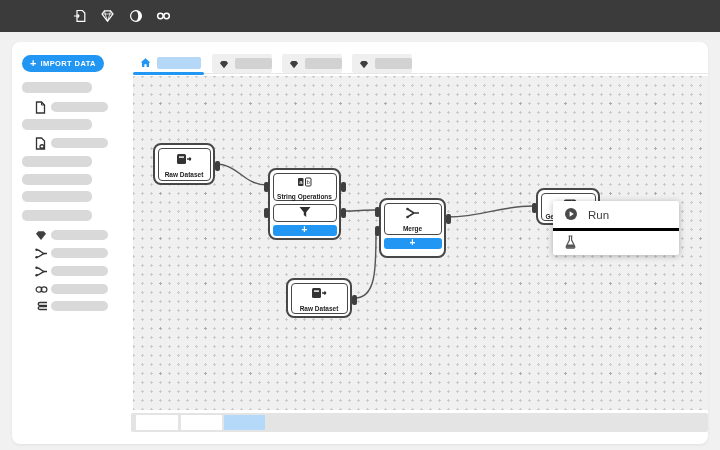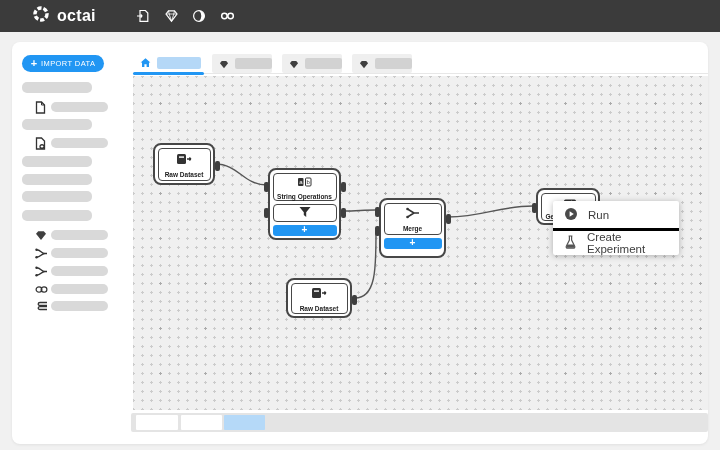--- a/index.html
+++ b/index.html
@@ -12,21 +12,21 @@
   .logo-text { color:#fff; font-size:16px; font-weight:bold; letter-spacing:.3px; }
   .topbar-icons { display:flex; align-items:center; gap:13px; margin-left:40px; }
   .tb-icon { width:15px; height:15px; display:flex; align-items:center; justify-content:center; }
 
   
   .panel { position:absolute; left:12px; top:42px; width:696px; height:402px; background:#fff; border-radius:8px; box-shadow:0 1px 3px rgba(0,0,0,.07); }
 
   
   .import-btn { position:absolute; left:22px; top:55px; width:82px; height:17px; background:#2196f3; border:none; border-radius:9px; color:#fff; display:flex; align-items:center; justify-content:center; gap:4px; cursor:pointer; }
   .import-plus { font-size:11px; font-weight:bold; line-height:1; }
-  .import-label { font-size:7.5px; font-weight:normal; letter-spacing:.4px; }
+  .import-label { font-size:7.5px; font-weight:bold; letter-spacing:.4px; }
 
   
   .tabline { position:absolute; left:133px; top:73px; width:575px; height:1px; background:#e7e7e7; }
   .tab { position:absolute; display:flex; align-items:center; gap:6px; padding-left:7px; }
   .tab-active { left:133px; top:53px; width:71px; height:20px; background:#fff; }
   .tab-underline { position:absolute; left:133px; top:72px; width:71px; height:3px; background:#2196f3; border-radius:2px; }
   .tab-gray { top:54px; width:60px; height:19px; background:#efefef; border-radius:2px; }
   .pill { border-radius:2px; }
   .pill-blue { width:44px; height:12px; background:#b5d8f7; }
   .pill-gray { width:38px; height:11px; background:#d2d2d2; }
@@ -61,28 +61,20 @@
   .ctx-item + .ctx-item { border-top:3px solid #000000; }
 
   
   .bstrip { position:absolute; left:131px; top:413px; width:577px; height:19px; background:#e4e4e4; border-radius:2px; }
   .bseg { position:absolute; top:415px; height:15px; border-radius:1px; }
 </style>
 </head>
 <body>
 
 <div class="topbar">
-  <div class="logo">
-    <span>
-      <svg width="18" height="18" viewBox="0 0 18 18">
-          <circle cx="9" cy="9" r="6" fill="none" stroke="#fff" stroke-width="3.4" stroke-dasharray="4.1 1.9"></circle>
-        </svg>
-    </span>
-    <span class="logo-text">octai</span>
-  </div>
   <div class="topbar-icons">
     <span class="tb-icon">
       <svg width="14" height="14" viewBox="0 0 14 14">
           <path d="M4 1.5 H9.4 L11.8 4 V12.4 H4 Z" fill="none" stroke="#fff" stroke-width="1.2"></path>
           <path d="M1 7 H6.2 M6.2 7 L4.6 5.4 M6.2 7 L4.6 8.6" stroke="#fff" stroke-width="1.2" fill="none"></path>
         </svg>
     </span>
     <span class="tb-icon">
       <svg width="15" height="14" viewBox="0 0 15 14">
           <path d="M2 5 L4.5 1.8 H10.5 L13 5 L7.5 12.2 Z" fill="none" stroke="#fff" stroke-width="1.2"></path>
@@ -328,21 +320,20 @@
             <circle cx="7" cy="7" r="6" fill="#4a4a4a"></circle>
             <path d="M5.6 4.2 L9.8 7 L5.6 9.8 Z" fill="#fff"></path>
           </svg></span>
       <span>Run</span>
     </div>
     <div class="ctx-item">
       <span><svg width="13" height="14" viewBox="0 0 13 14">
             <path d="M4.6 1 H8.4 M5.4 1 V5 L2.3 11.2 A1.4 1.4 0 0 0 3.6 13.2 H9.4 A1.4 1.4 0 0 0 10.7 11.2 L7.6 5 V1" fill="none" stroke="#555" stroke-width="1.2"></path>
             <path d="M3.4 9.5 H9.6 L10.4 11.4 A1 1 0 0 1 9.4 12.8 H3.6 A1 1 0 0 1 2.6 11.4 Z" fill="#555"></path>
           </svg></span>
-      <span>Create Experiment</span>
     </div>
   </div>
 </div>
 
 <div class="bstrip"></div>
 <div class="bseg" style="left:136px; width:42px; background:#ffffff;"></div>
 <div class="bseg" style="left:181px; width:41px; background:#ffffff;"></div>
 <div class="bseg" style="left:224px; width:41px; background:#b5d9f8;"></div>
 
 </body></html>

